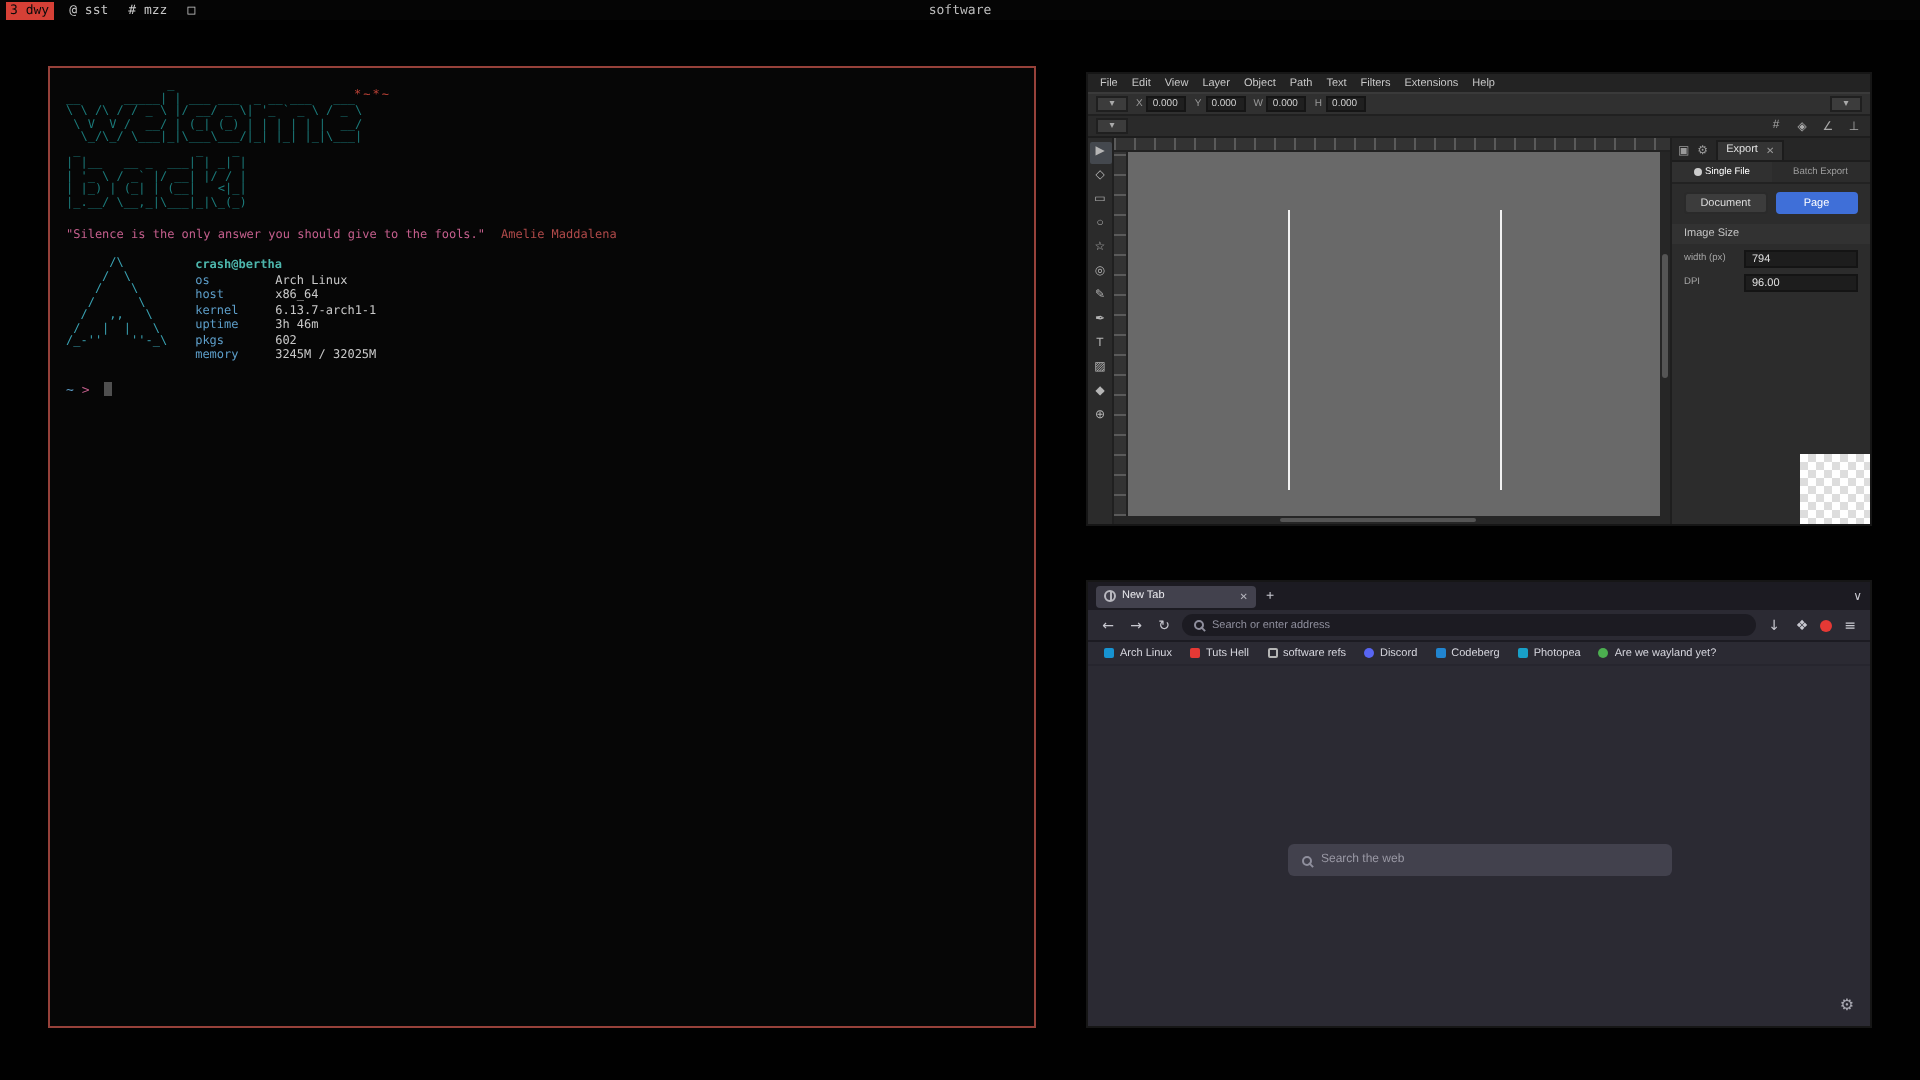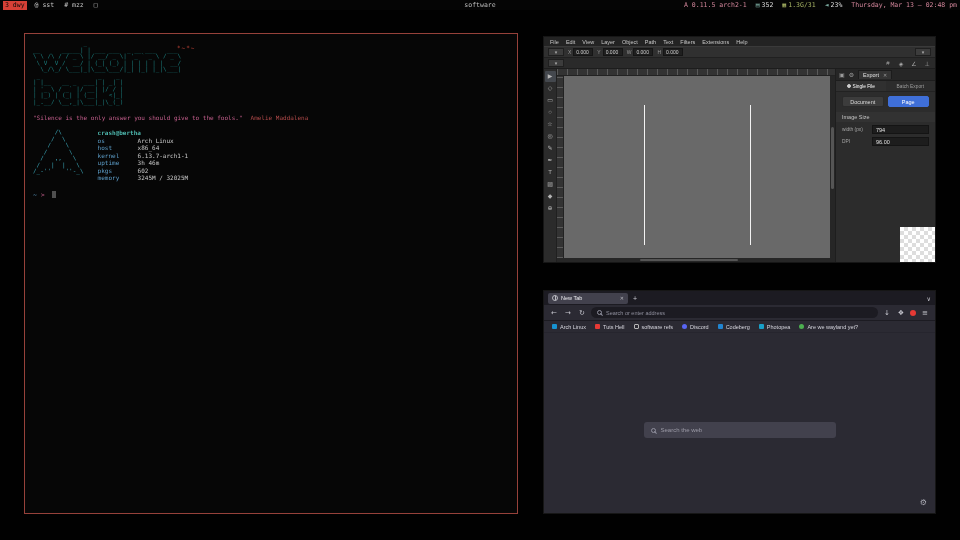--- a/index.html
+++ b/index.html
@@ -112,40 +112,20 @@
 <div class="screen">
 
   <div class="statusbar">
     <div class="sb-tags">
       <span class="sb-tag active">3 dwy</span>
       <span class="sb-tag">@ sst</span>
       <span class="sb-tag"># mzz</span>
       <span class="sb-tag">□</span>
     </div>
     <div class="sb-title">software</div>
-    <div class="sb-status">
-      <span class="sb-seg s0">
-          <span>A 0.11.5 arch2-1</span>
-        </span>
-      <span class="sb-seg s1">
-          <span class="sb-ic">▤</span>
-          <span>352</span>
-        </span>
-      <span class="sb-seg s2">
-          <span class="sb-ic">▦</span>
-          <span>1.3G/31</span>
-        </span>
-      <span class="sb-seg s3">
-          <span class="sb-ic">◄</span>
-          <span>23%</span>
-        </span>
-      <span class="sb-seg s4">
-          <span>Thursday, Mar 13 — 02:48 pm</span>
-        </span>
-    </div>
   </div>
 
   <div class="terminal">
     <span class="banner-decor">*~*~</span>
     <pre class="banner">              _
 __      _____| | ___ ___  _ __ ___   ___
 \ \ /\ / / _ \ |/ __/ _ \| '_ ` _ \ / _ \
  \ V  V /  __/ | (_| (_) | | | | | |  __/
   \_/\_/ \___|_|\___\___/|_| |_| |_|\___|
  _                _    _

